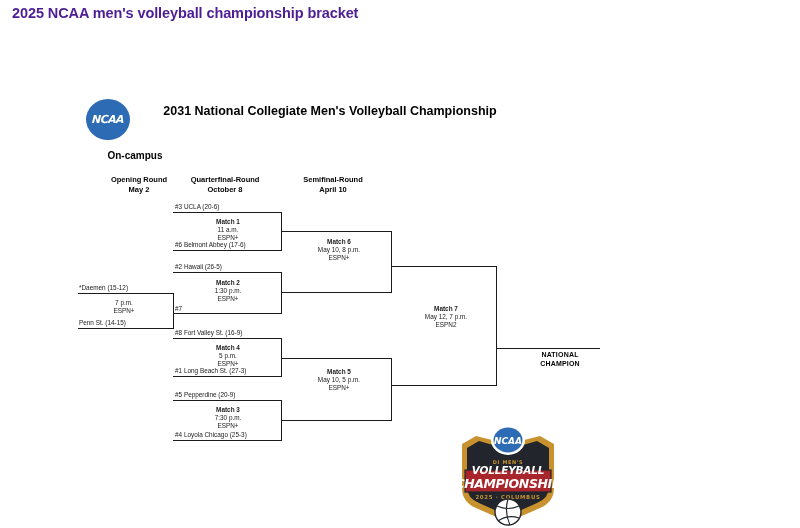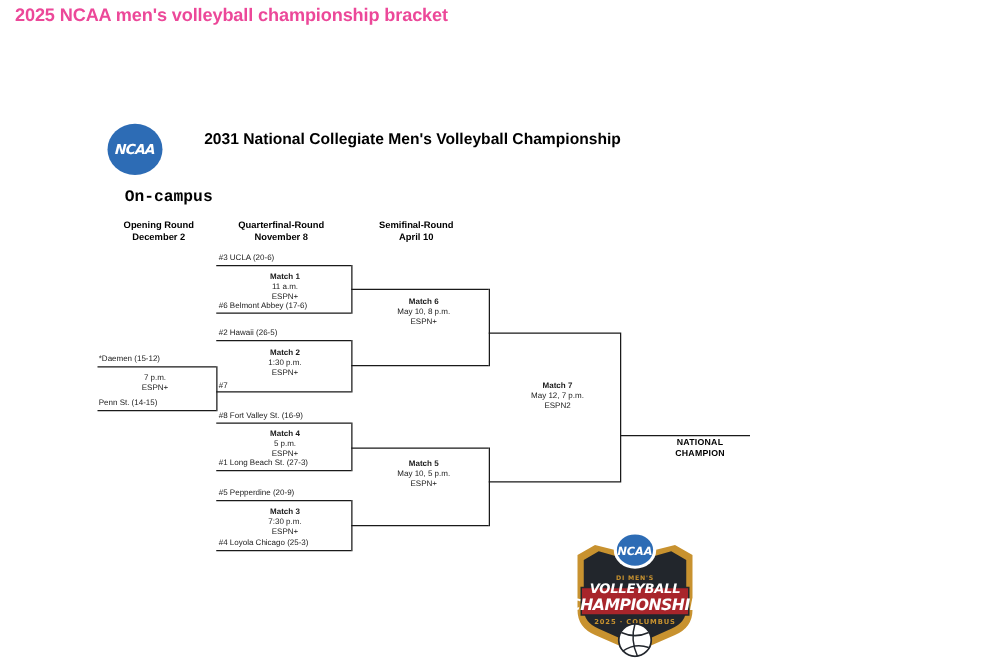--- a/index.html
+++ b/index.html
@@ -17,21 +17,21 @@
   }
 
   
   #page-title {
     position: absolute;
     left: 12px;
     top: 5px;
     font-size: 14.5px;
     font-weight: 600;
     letter-spacing: -0.1px;
-    color: #ec4899;
+    color: #4c1d95;
     white-space: nowrap;
   }
 
   
   #bracket {
     position: absolute;
     left: 0;
     top: 0;
     width: 800px;
     height: 528px;
@@ -95,21 +95,21 @@
     font-size: 7.5px;
   }
   .round-head {
     position: absolute;
     text-align: center;
     font-size: 7.5px;
     line-height: 9.5px;
     font-weight: bold;
     white-space: nowrap;
   }
-  #round-opening { left: 62px;  top: 175px; width: 130px; }
+  #round-opening { left: 74px;  top: 175px; width: 130px; }
   #round-quarter { left: 160px; top: 175px; width: 130px; }
   #round-semi    { left: 268px; top: 175px; width: 130px; }
   #round-final   { left: 380px; top: 175px; width: 130px; }
 
   
   .ln {
     position: absolute;
     background: #1a1a1a;
   }
   .ln.h { height: 1px; }
@@ -163,29 +163,29 @@
 <div id="page-title">2025 NCAA men's volleyball championship bracket</div>
 
 <div id="bracket">
 
   <div id="ncaa-logo">
     <div class="disc"></div>
     <div class="wordmark">NCAA</div>
   </div>
 
   <div class="bk-title" id="event-title">2031 National Collegiate Men's Volleyball Championship</div>
-  <div class="bk-title" id="oncampus" style="font-size:13px;font-family:Liberation Mono, monospace;">On-campus</div>
+  <div class="bk-title" id="oncampus" style="font-size:10px;">On-campus</div>
 
   <div class="round-head" id="round-opening">
     <div>Opening Round</div>
-    <div>December 2</div>
+    <div>May 2</div>
   </div>
   <div class="round-head" id="round-quarter">
     <div>Quarterfinal-Round</div>
-    <div>November 8</div>
+    <div>October 8</div>
   </div>
   <div class="round-head" id="round-semi">
     <div>Semifinal-Round</div>
     <div>April 10</div>
   </div>
 
   <div class="ln h" style="left:173px; top:212px; width:108px;"></div>
   <div class="ln h" style="left:173px; top:250px; width:108px;"></div>
   <div class="ln v" style="left:281px; top:212px; height:39px;"></div>
   <div class="ln h" style="left:281px; top:231px; width:110px;"></div>

